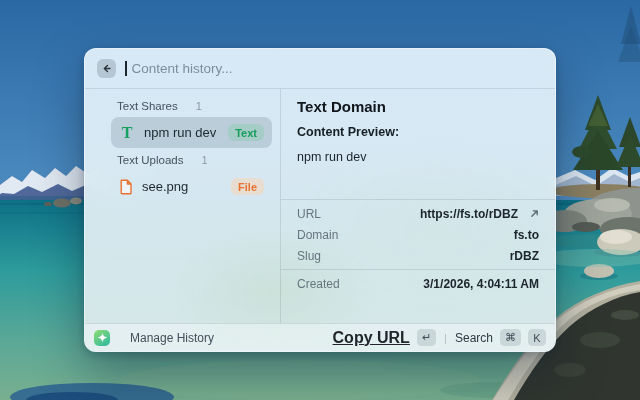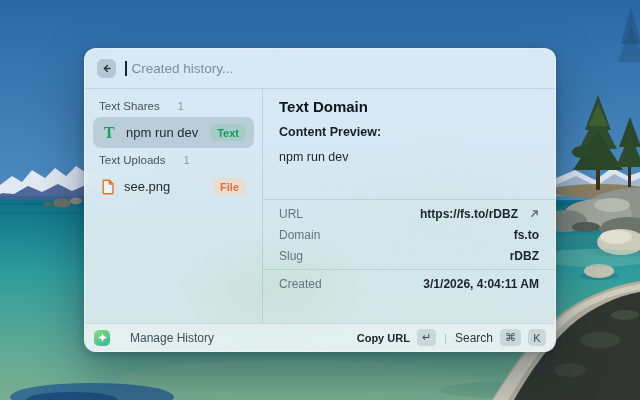--- a/index.html
+++ b/index.html
@@ -26,21 +26,21 @@
   .search-bar { height:40px; flex:0 0 40px; display:flex; align-items:center; gap:9px;
     padding:0 12px; border-bottom:1px solid rgba(45,65,80,.13); }
   .back-btn { width:19px; height:19px; border-radius:6px; background:rgba(96,112,124,.28);
     display:flex; align-items:center; justify-content:center; cursor:pointer; flex:0 0 19px; }
   .back-btn svg { width:11px; height:11px; stroke:#2c363e; stroke-width:1.8; fill:none;
     stroke-linecap:round; stroke-linejoin:round; }
   .caret { width:1.5px; height:15px; background:#1c262d; }
   .search-placeholder { font-size:13.5px; color:#7e8d99; margin-left:-4px; }
 
   
-  .body { flex:1; display:flex; min-height:0; }
+  .body { flex:1; display:flex; min-height:0;padding-left:18px; }
   .left-panel { width:178px; flex:0 0 178px; border-right:1px solid rgba(45,65,80,.13);
     padding:5px 8px; }
   .section-header { display:flex; align-items:center; padding:6px 6px 5px; }
   .section-title { font-size:11.5px; color:#46525c; font-weight:500; }
   .section-count { font-size:11px; color:#8c99a3; margin-left:18px; }
   .list-item { display:flex; align-items:center; gap:9px; height:31px; padding:0 8px;
     border-radius:8px; cursor:pointer; }
   .list-item.selected { background:rgba(140,160,174,.38); }
   .t-icon { font-family:"Liberation Serif", serif; font-size:16px; font-weight:600;
     color:#17a05f; width:16px; text-align:center; line-height:1; }
@@ -69,21 +69,21 @@
 
   
   .footer { height:28px; flex:0 0 28px; display:flex; align-items:center; padding:0 9px;
     border-top:1px solid rgba(45,65,80,.13); background:rgba(245,250,251,.45);gap:12px; }
   .app-icon { width:16px; height:16px; border-radius:5px;
     background:linear-gradient(145deg,#8edc72,#2ab8a0);
     display:flex; align-items:center; justify-content:center; flex:0 0 16px; }
   .app-icon svg { width:11px; height:11px; fill:#ffffff; }
   .footer-left-label { font-size:12px; color:#434e58; margin-left:8px; }
   .footer-right { margin-left:auto; display:flex; align-items:center; gap:7px; }
-  .copy-label { font-size:11px; font-weight:700; color:#20262c; }
+  .copy-label { font-size:16px; font-weight:700; color:#20262c;text-decoration:underline; }
   .key-badge { min-width:18px; height:17px; padding:0 5px; border-radius:4.5px;
     background:rgba(110,126,138,.22); color:#414c55; font-size:11px;
     display:flex; align-items:center; justify-content:center; }
   .footer-sep { color:rgba(50,65,78,.28); font-size:11px; margin:0 1px; }
   .actions-label { font-size:12px; font-weight:500; color:#2e3840; }
 </style>
 </head>
 <body>
 
 <div class="desktop">
@@ -166,21 +166,21 @@
 
     <div class="search-bar">
       <div class="back-btn">
         <span>
           <svg viewBox="0 0 14 14">
               <path d="M8.2 3.2 L4.2 7 L8.2 10.8 M4.4 7 H11.5"></path>
             </svg>
         </span>
       </div>
       <div class="caret"></div>
-      <div class="search-placeholder">Created history...</div>
+      <div class="search-placeholder">Content history...</div>
     </div>
 
     <div class="body">
 
       <div class="left-panel">
 
         <div class="section-header">
           <span class="section-title">Text Shares</span>
           <span class="section-count">1</span>
         </div>

